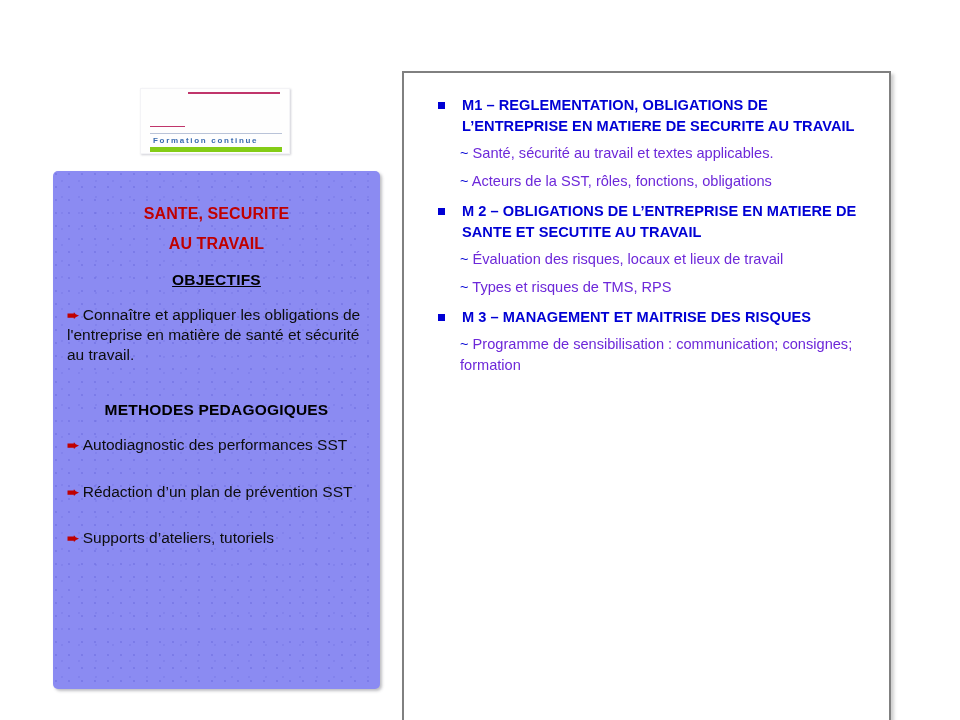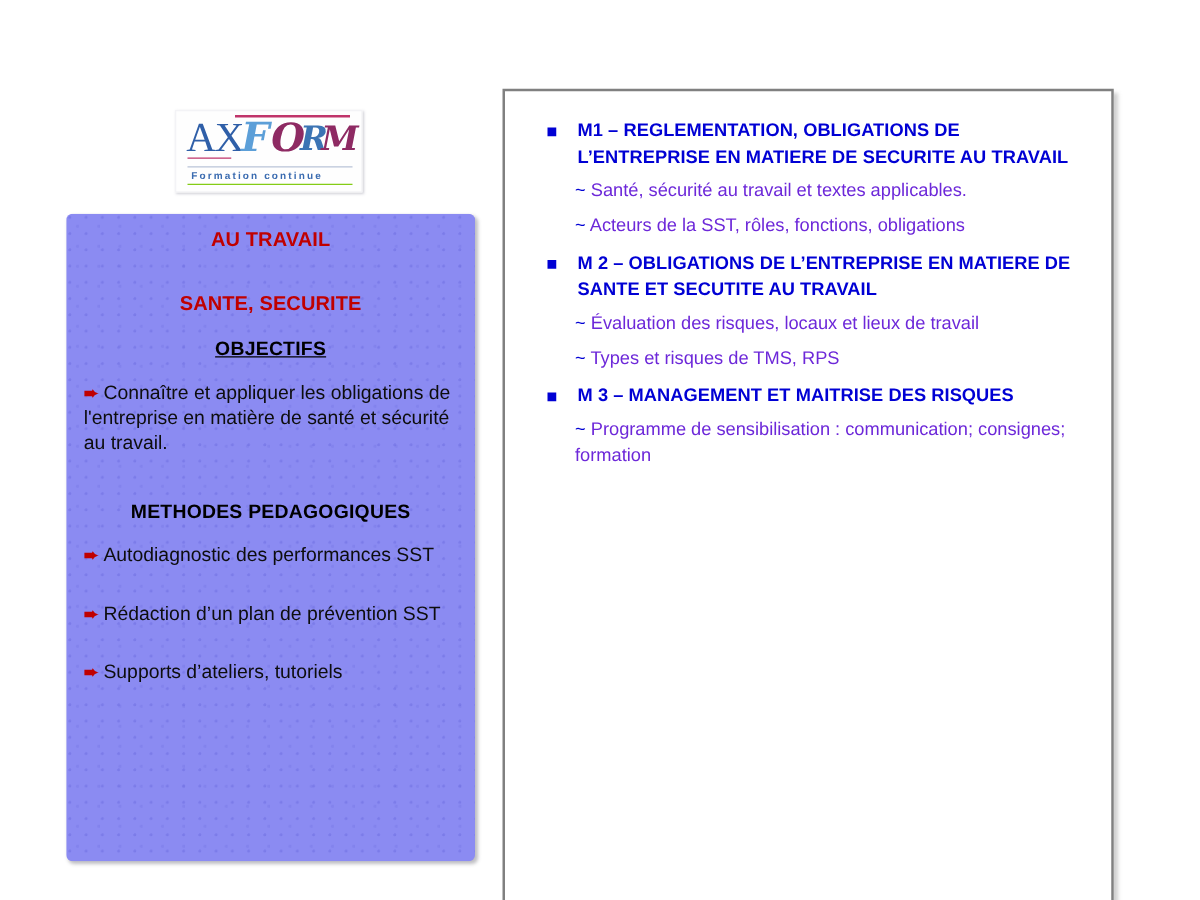--- a/index.html
+++ b/index.html
@@ -106,21 +106,21 @@
     width: 35px;
     height: 1px;
     background: #c0356b;
   }
   .logo-tagline {
     position: absolute;
     left: 9px;
     top: 44px;
     width: 132px;
     border-top: 1px solid #b9c3d8;
-    border-bottom: 1px solid #84cc16;
+    border-bottom: 5px solid #84cc16;
     padding: 2px 0 2px 3px;
     font-family: "Liberation Sans", sans-serif;
     font-size: 8px;
     font-weight: 700;
     letter-spacing: 1.7px;
     color: #3a6bb0;
     box-sizing: border-box;
     white-space: nowrap;
   }
 
@@ -231,34 +231,27 @@
     font-family: "Liberation Sans", sans-serif;
   }
   .sub-text { color: #6d28d9; }
 </style>
 </head>
 <body>
 
 <div class="logo-block">
   <div class="logo-topline"></div>
   <div class="logo-rule-left"></div>
-  <div class="logo-word">
-    <span class="logo-ax">AX</span>
-    <span class="logo-f">F</span>
-    <span class="logo-o">O</span>
-    <span class="logo-r">R</span>
-    <span class="logo-m">M</span>
-  </div>
   <div class="logo-tagline">Formation continue</div>
 </div>
 
 <div class="left-panel">
 
+  <div class="lp-title lp-title-1">SANTE, SECURITE</div>
   <div class="lp-title lp-title-2">AU TRAVAIL</div>
-  <div class="lp-title lp-title-1">SANTE, SECURITE</div>
 
   <div class="lp-subhead">OBJECTIFS</div>
 
   <div class="lp-item">
     <span class="lp-arrow">➨</span><span>Connaître et appliquer les obligations de l'entreprise en matière de santé et sécurité au travail.</span>
   </div>
 
   <div class="lp-subhead2">METHODES PEDAGOGIQUES</div>
 
   <div class="lp-item">

